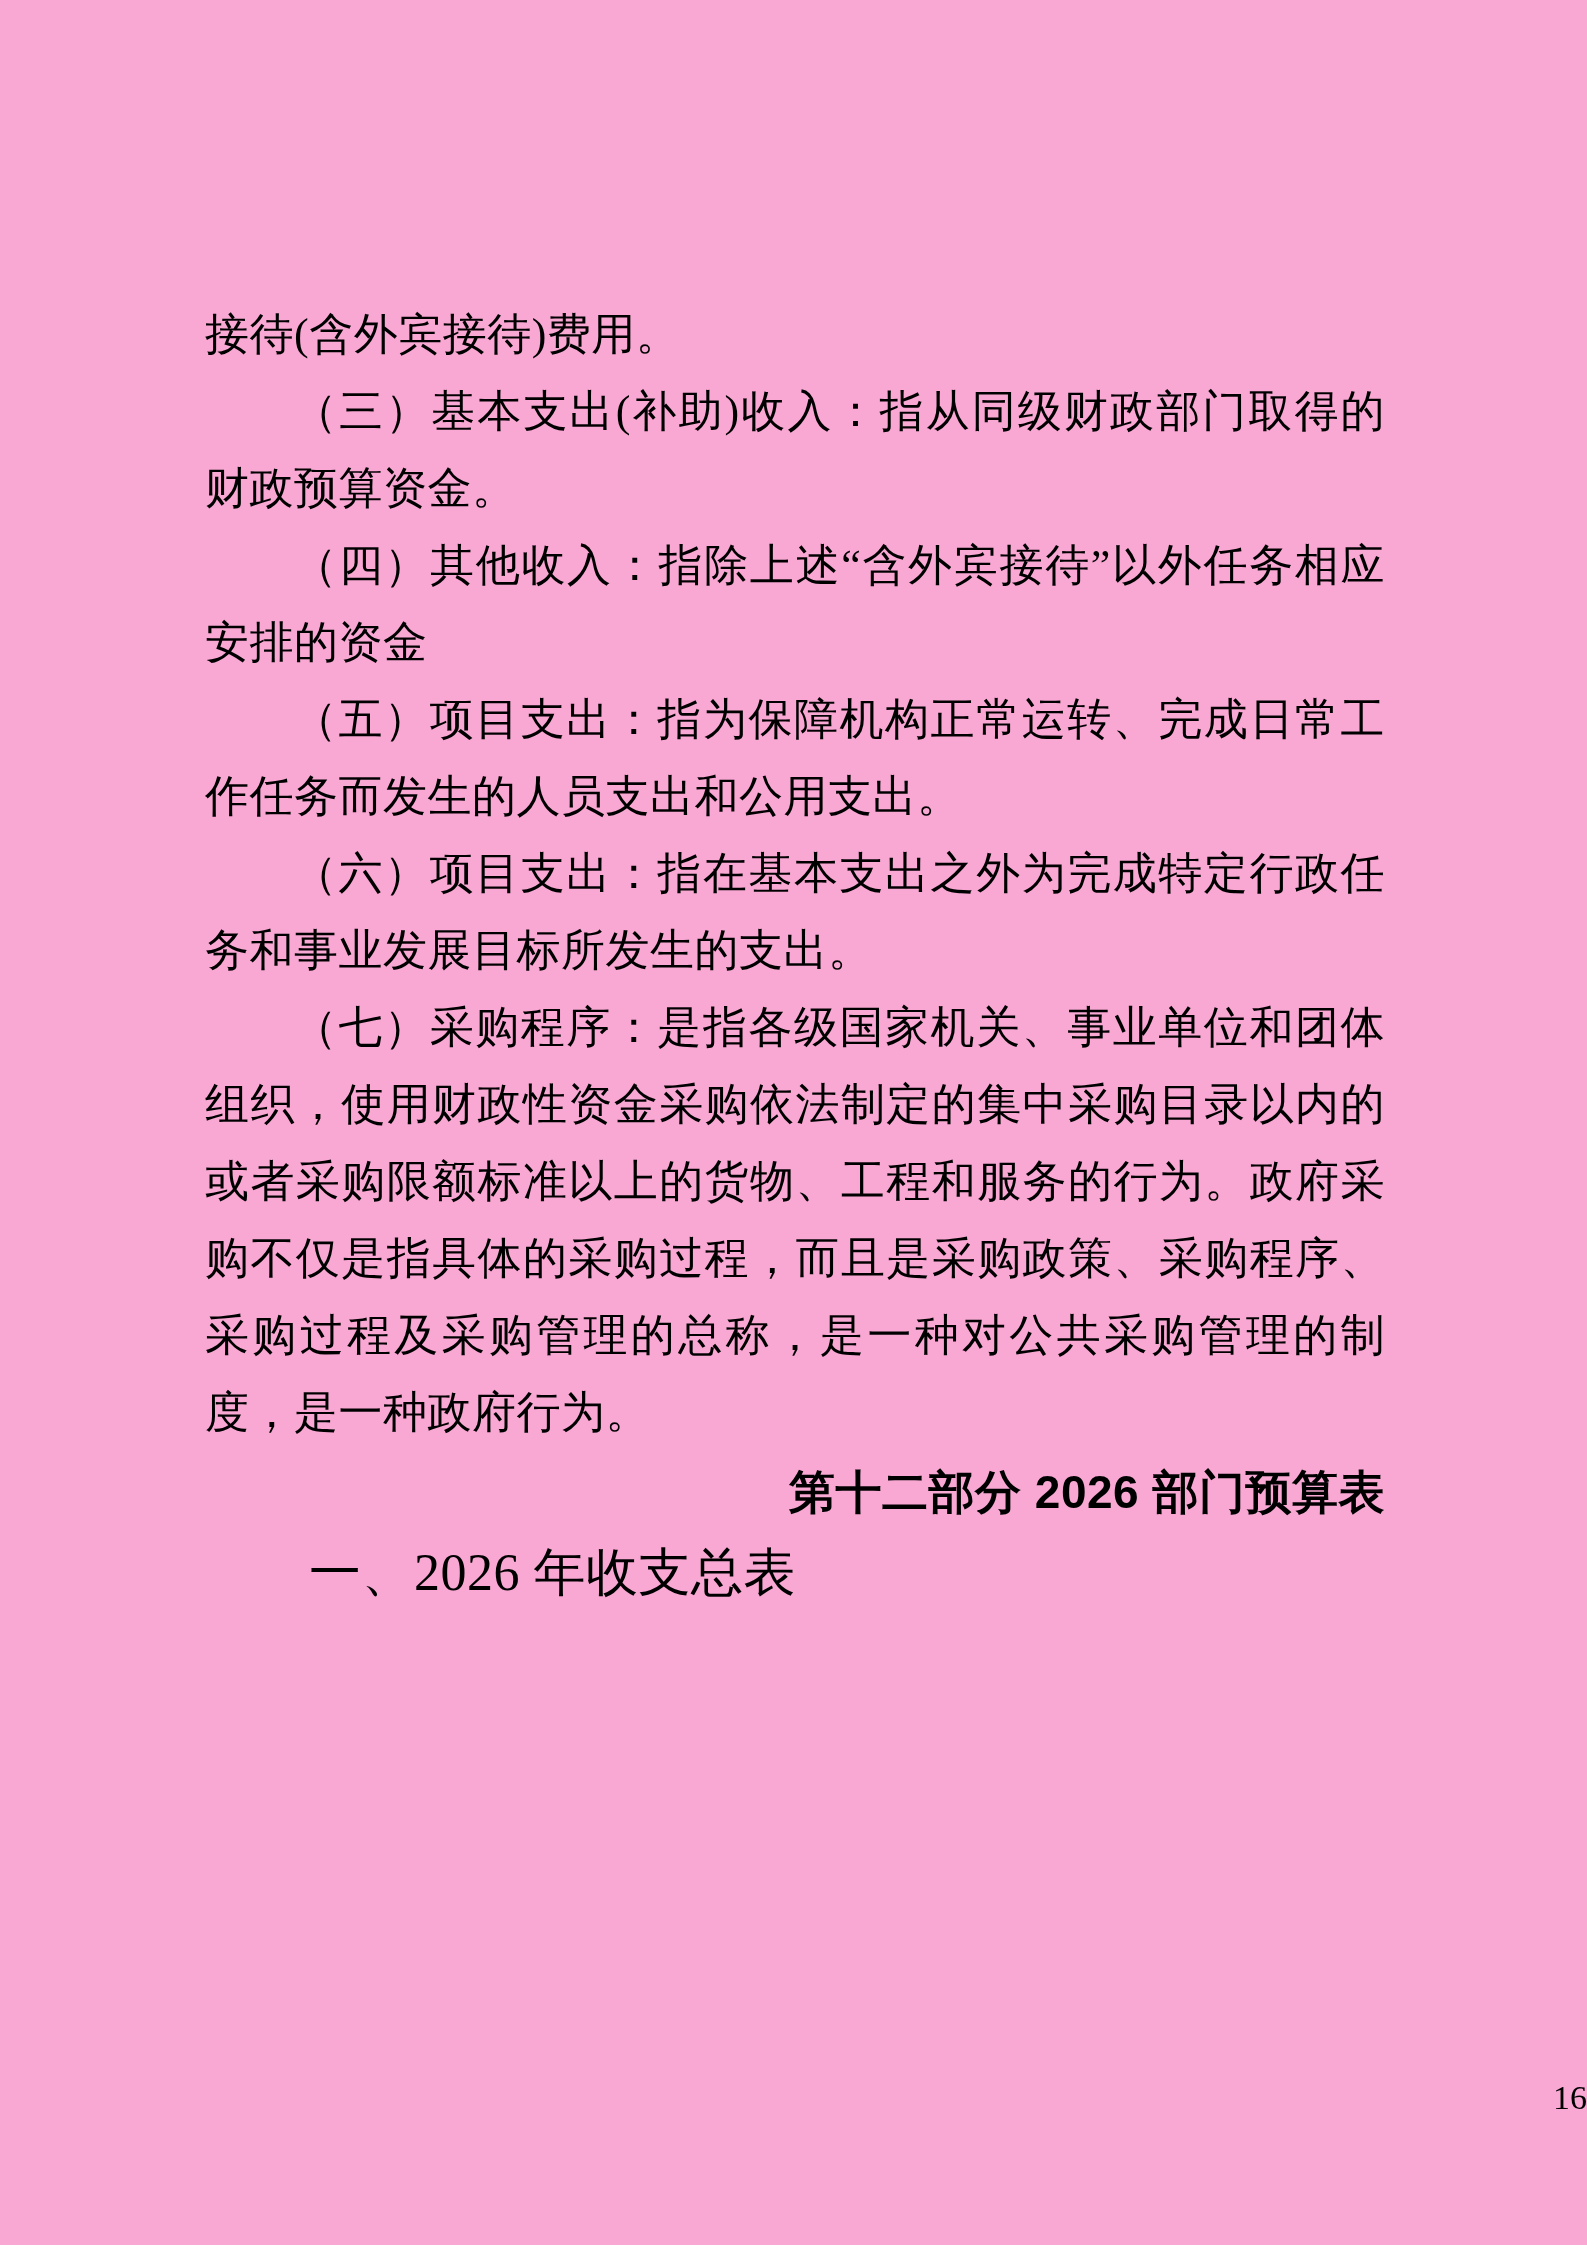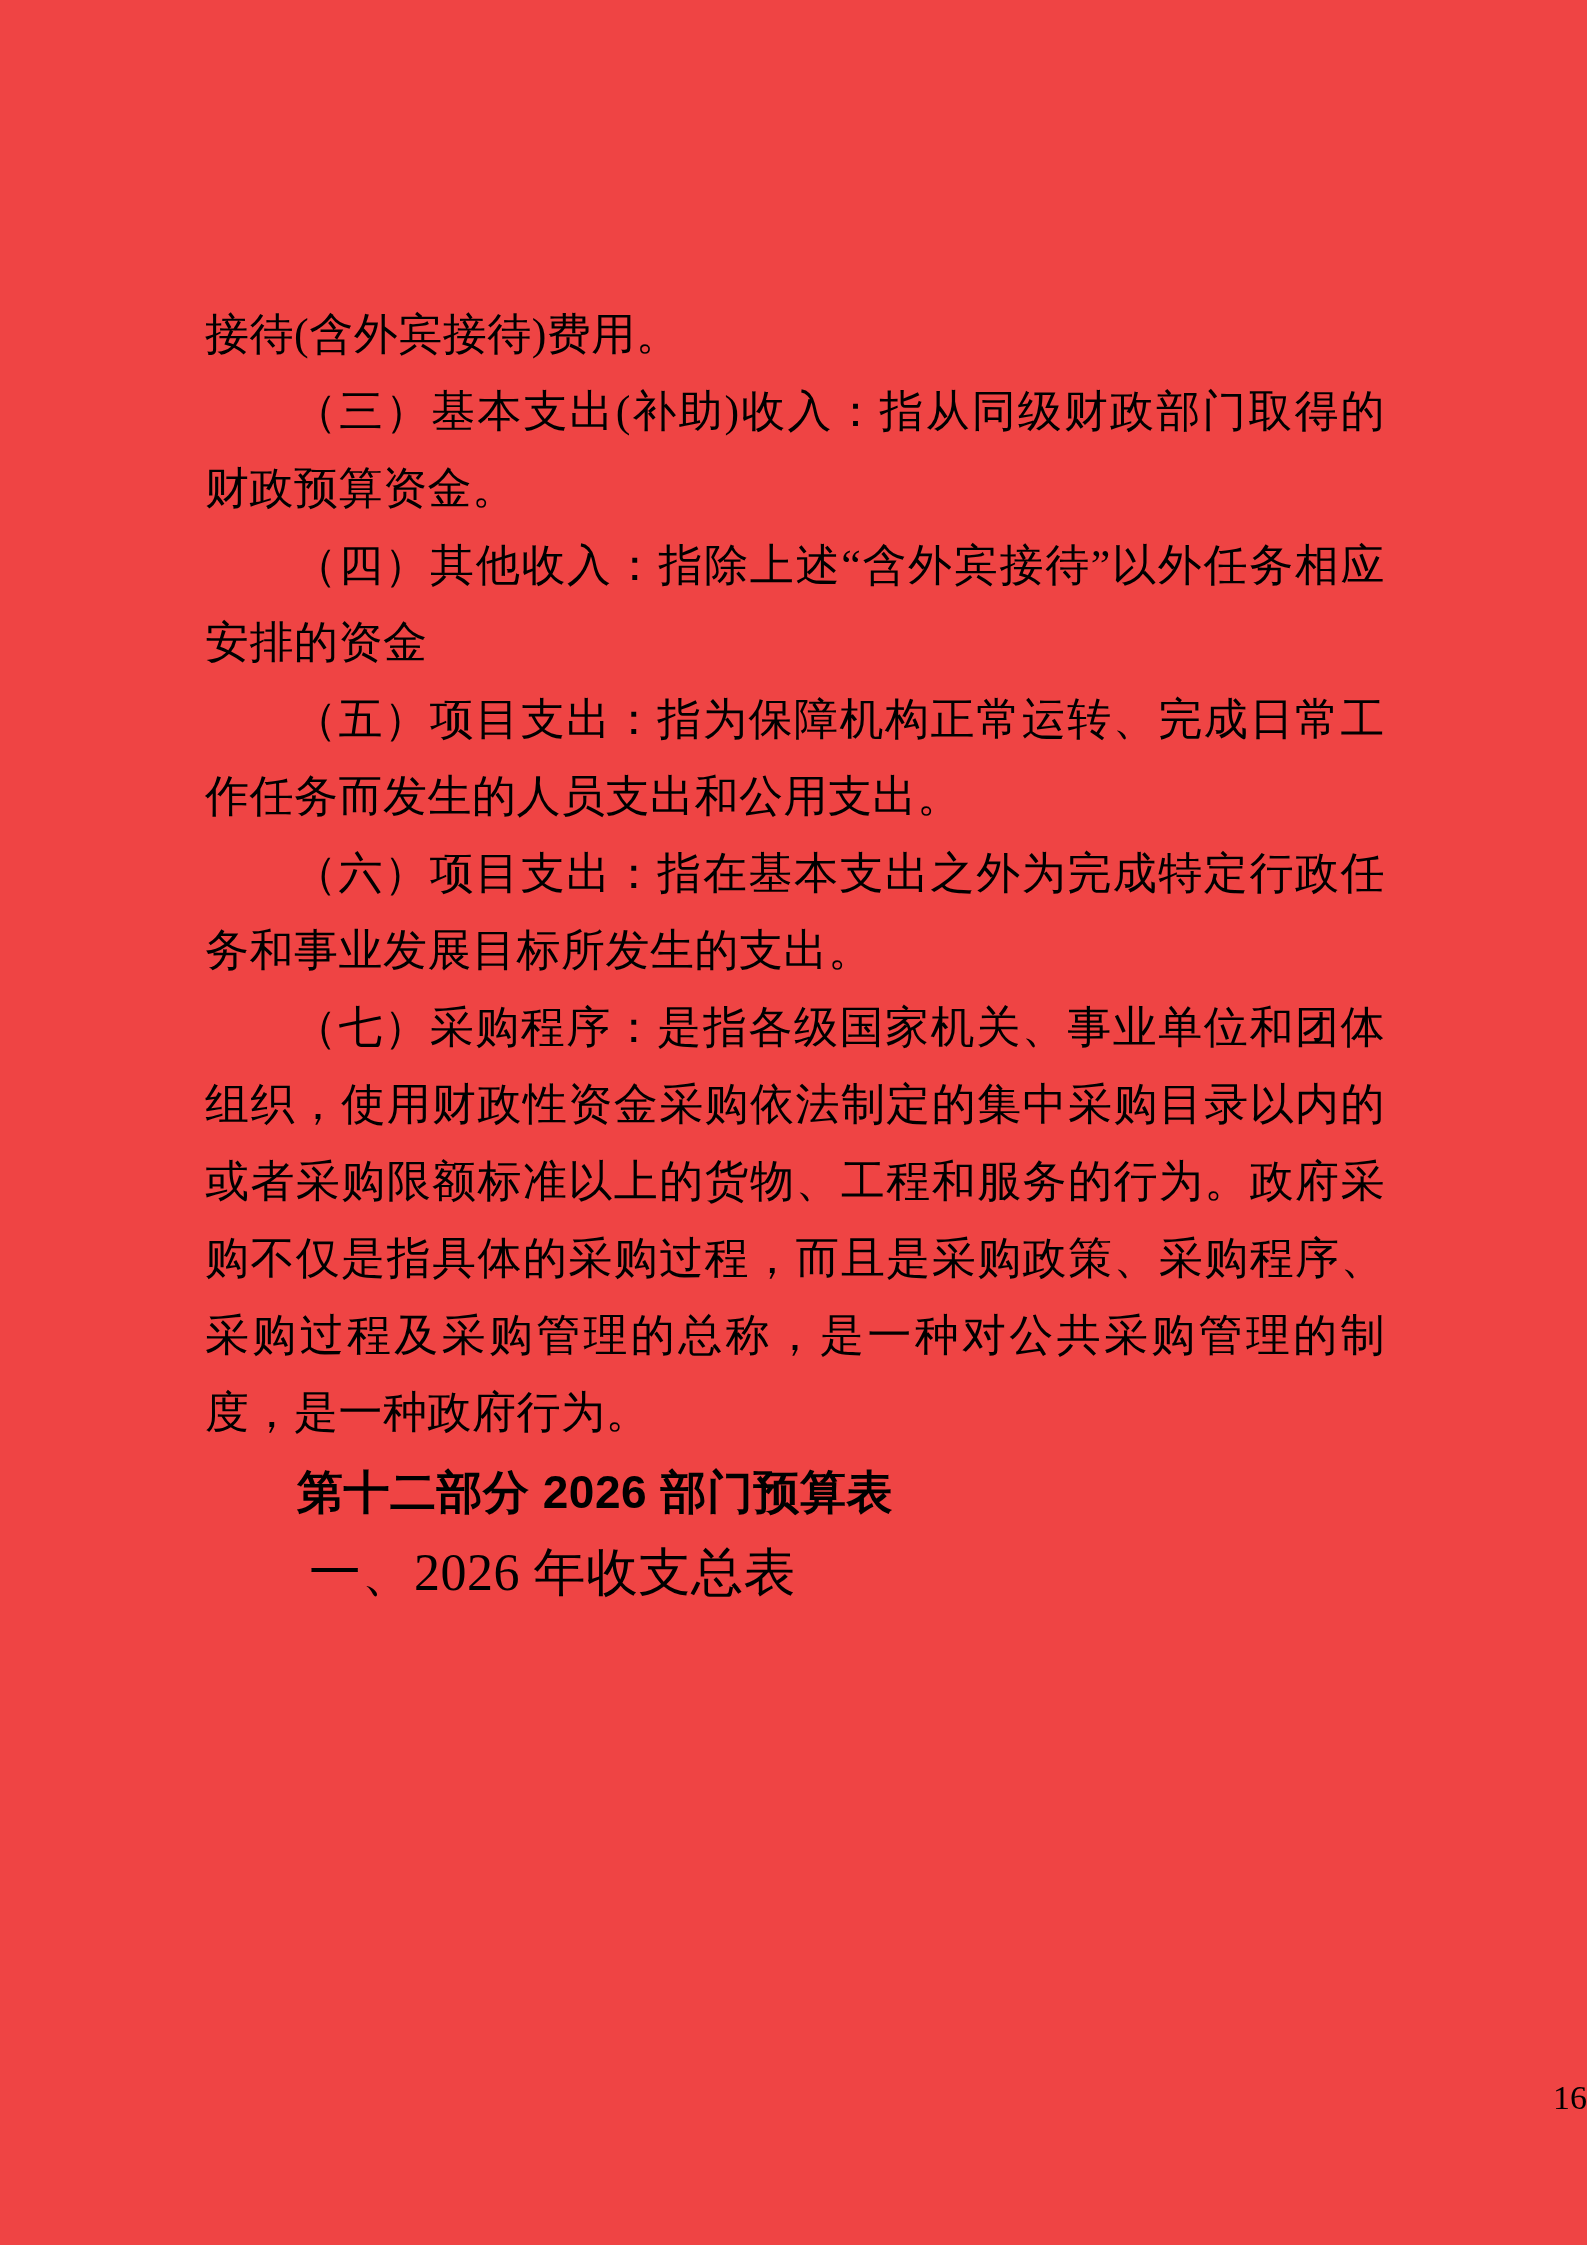--- a/index.html
+++ b/index.html
@@ -5,21 +5,21 @@
   html, body {
     margin: 0;
     padding: 0;
     background: #e8e8e8;
   }
   .page {
     position: relative;
     width: 1587px;
     height: 2245px;
     margin: 0 auto;
-    background: #ef4444;
+    background: #f9a8d4;
     color: #000000;
     font-family: "Liberation Serif", serif;
     overflow: hidden;
   }
   .page-body {
     position: absolute;
     left: 205px;
     top: 296px;
     width: 1180px;
   }
@@ -36,20 +36,21 @@
     text-indent: 2em;
   }
   h2.section-heading {
     margin: 0;
     font-family: "Liberation Sans", sans-serif;
     font-weight: bold;
     font-size: 46px;
     line-height: 82px;
     text-indent: 2em;
     letter-spacing: 0.5px;
+    text-align: right;
   }
   p.subsection-heading {
     margin: 0;
     font-size: 52px;
     line-height: 80px;
     text-indent: 2em;
     letter-spacing: 0.5px;
   }
   .page-footer {
     position: absolute;

